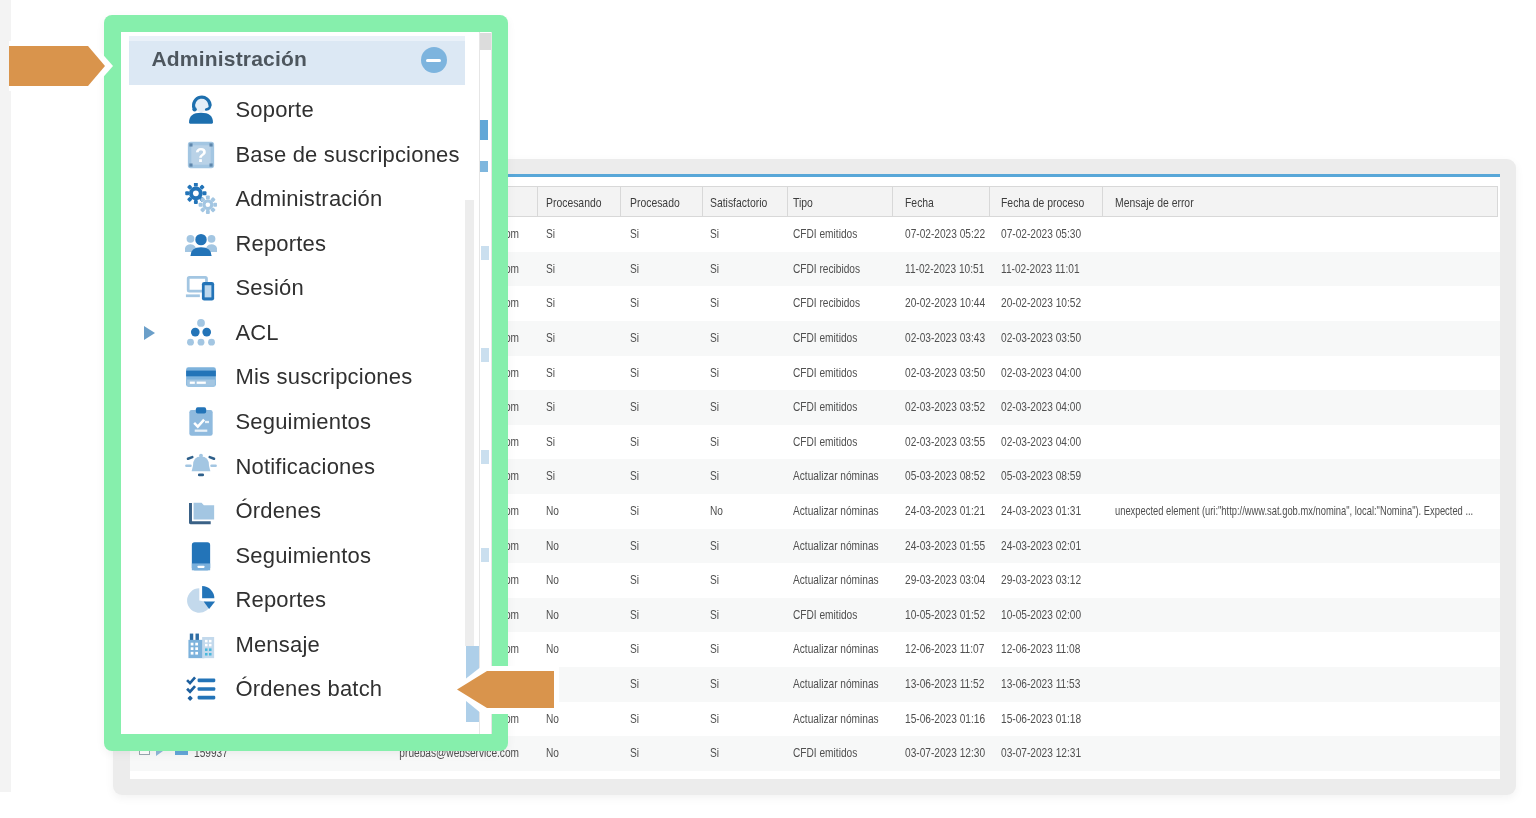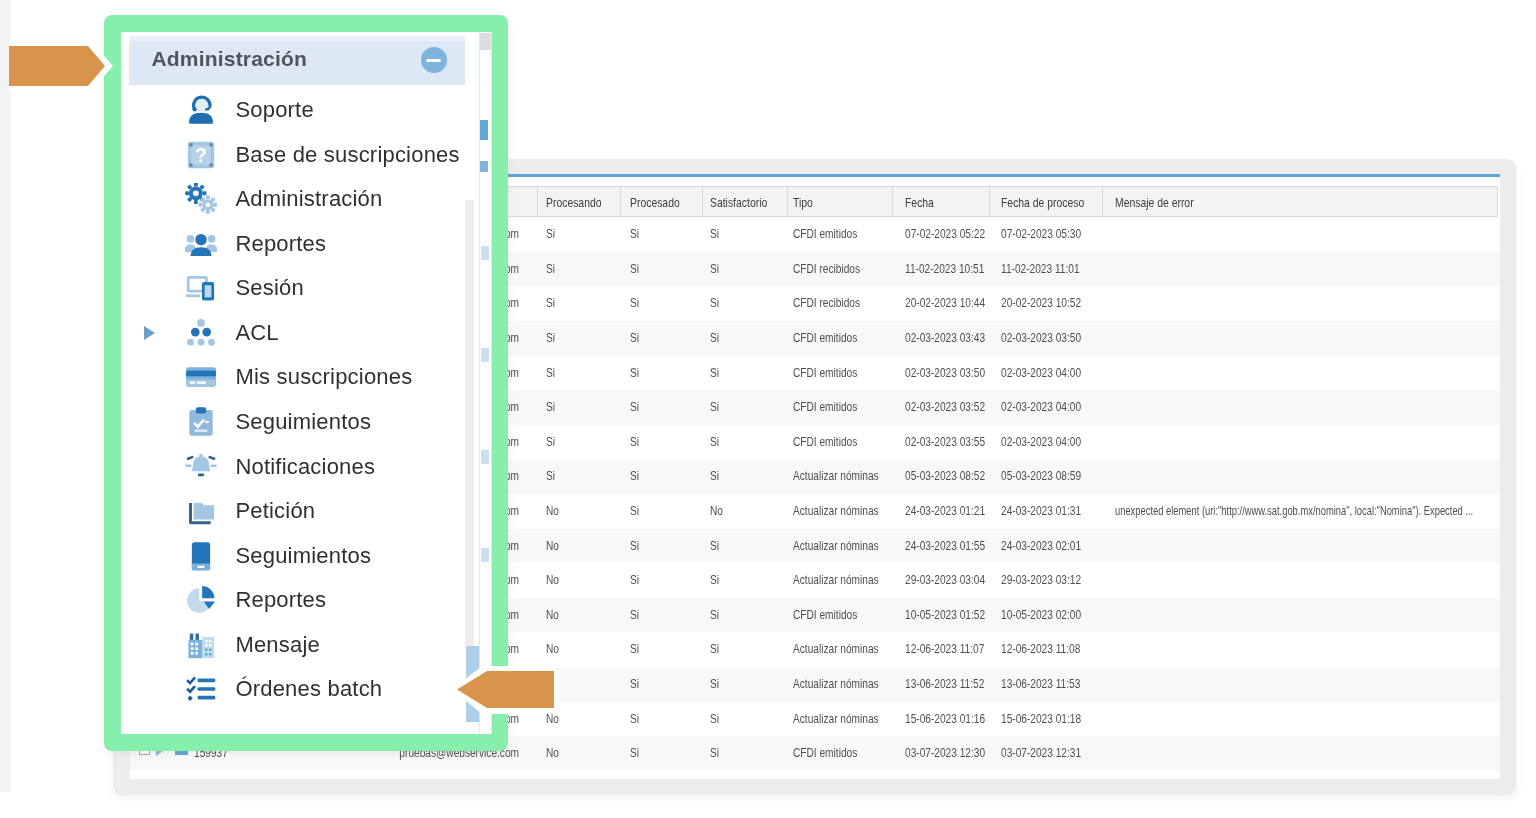--- a/index.html
+++ b/index.html
@@ -303,21 +303,21 @@
         <g stroke="#a3c6e2" stroke-width="2.2" stroke-linecap="round">
           <path d="M1.2 13 l3.6 0"></path>
           <path d="M26.8 13 l-3.6 0"></path>
         </g>
       </svg>
 <div class="mitem" style="top:421.8px">Notificaciones</div>
 <svg class="micon" style="top:463.3px" viewBox="0 0 28 28">
         <path d="M4.8 7 L4.8 24.2 L22.5 24.2" fill="none" stroke="#3a6186" stroke-width="2.6" stroke-linejoin="round"></path>
         <path d="M7.5 6.8 L14.5 6.8 L16.5 9 L25.5 9 L25.5 21.5 L7.5 21.5 Z" fill="#a3c6e2"></path>
       </svg>
-<div class="mitem" style="top:466.3px">Petición</div>
+<div class="mitem" style="top:466.3px">Órdenes</div>
 <svg class="micon" style="top:507.9px" viewBox="0 0 28 28">
         <rect x="6" y="2" width="16" height="24.5" rx="2.4" fill="#2374b8"></rect>
         <rect x="6" y="20.5" width="16" height="6" fill="#79afdb"></rect>
         <rect x="10.8" y="22.6" width="6.4" height="1.8" rx="0.9" fill="#fff"></rect>
       </svg>
 <div class="mitem" style="top:510.9px">Seguimientos</div>
 <svg class="micon" style="top:552.5px" viewBox="0 0 28 28">
         <path d="M12.5 3.8 A10.7 10.7 0 1 0 23 16.6 L12.5 14.5 Z" fill="#c3d9ec"></path>
         <path d="M15 1.8 A10.7 10.7 0 0 1 25.7 12.5 L15 12.5 Z" fill="#2374b8"></path>
         <path d="M16.3 15.3 L26.3 15.3 L21.1 21.8 Z" fill="#2374b8"></path>

